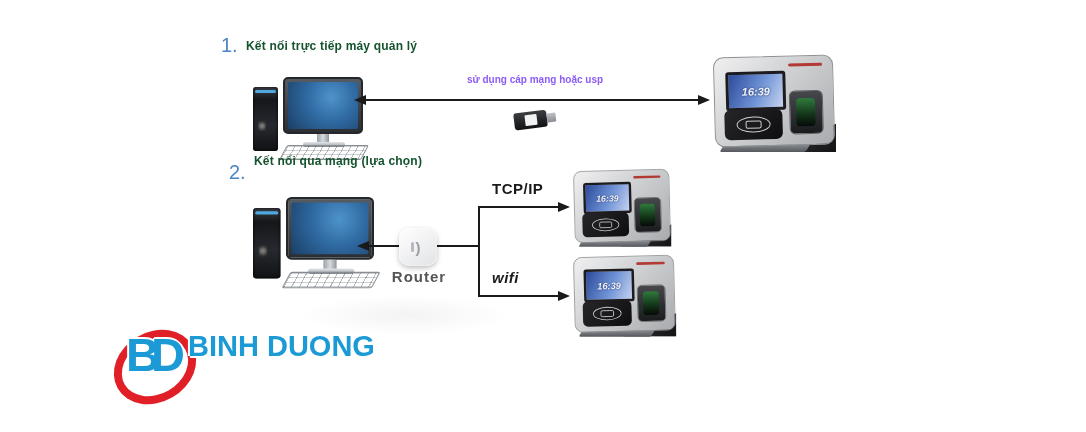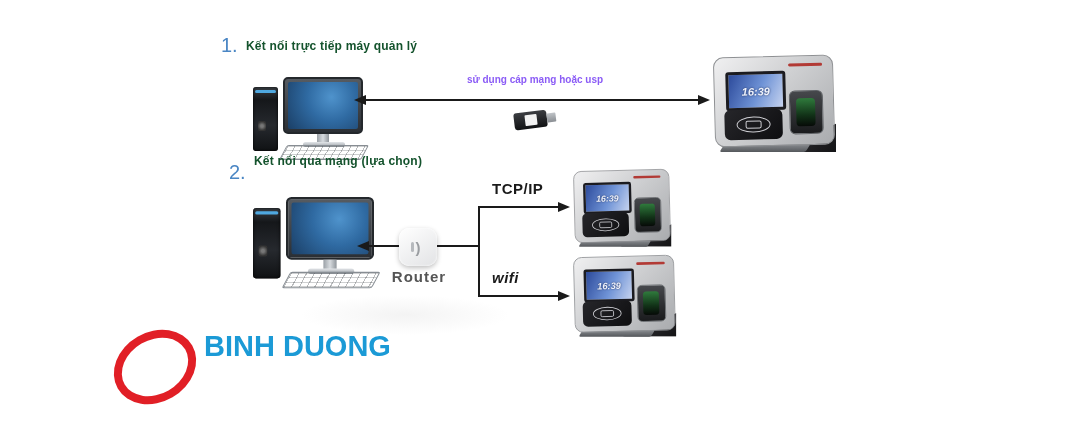--- a/index.html
+++ b/index.html
@@ -90,21 +90,21 @@
   .usb-plug { position:absolute; left:33px; top:4px; width:9px; height:9px;
     background:linear-gradient(180deg,#bfc3c7,#8a8e93); border-radius:1px; }
 
   
   .logo { position:absolute; left:112px; top:324px; width:290px; height:84px; }
   .logo-swoosh { position:absolute; left:0px; top:8px; width:70px; height:54px;
     border:8px solid #e11f26; border-radius:50%; transform:rotate(-30deg); }
   .logo-monogram { position:absolute; left:14px; top:0px; font-size:47px; font-weight:bold;
     color:#1b9ad6; letter-spacing:-9px; line-height:1.3;
     text-shadow:-2px 0 #fff, 2px 0 #fff, 0 -2px #fff, 0 2px #fff, -1px -1px #fff, 1px 1px #fff; }
-  .logo-name { position:absolute; left:92px; top:6px; font-size:29px; font-weight:bold;
+  .logo-name { position:absolute; left:76px; top:6px; font-size:29px; font-weight:bold;
     color:#1b9ad6; letter-spacing:0px; white-space:nowrap;
     text-shadow:-2px 0 #fff, 2px 0 #fff, 0 -2px #fff, 0 2px #fff; }
   .logo-tagline { position:absolute; left:89px; top:42px; font-size:11.5px; font-weight:bold;
     color:#e11f26; letter-spacing:1.2px; white-space:nowrap;
     text-shadow:-1px 0 #fff, 1px 0 #fff, 0 -1px #fff, 0 1px #fff; }
 
   .watermark { position:absolute; left:300px; top:295px; width:210px; height:40px;
     background:radial-gradient(ellipse at center, rgba(190,190,190,.18), transparent 70%); }
 </style>
 </head>
@@ -214,16 +214,17 @@
       <div class="t-finger">
         <div class="t-finger-inner"></div>
       </div>
     </div>
   </div>
 
   <div class="watermark"></div>
 
   <div class="logo">
     <div class="logo-swoosh"></div>
+    <div class="logo-monogram">BD</div>
     <div class="logo-name">BINH DUONG</div>
   </div>
 
 </div>
 
 </body></html>

